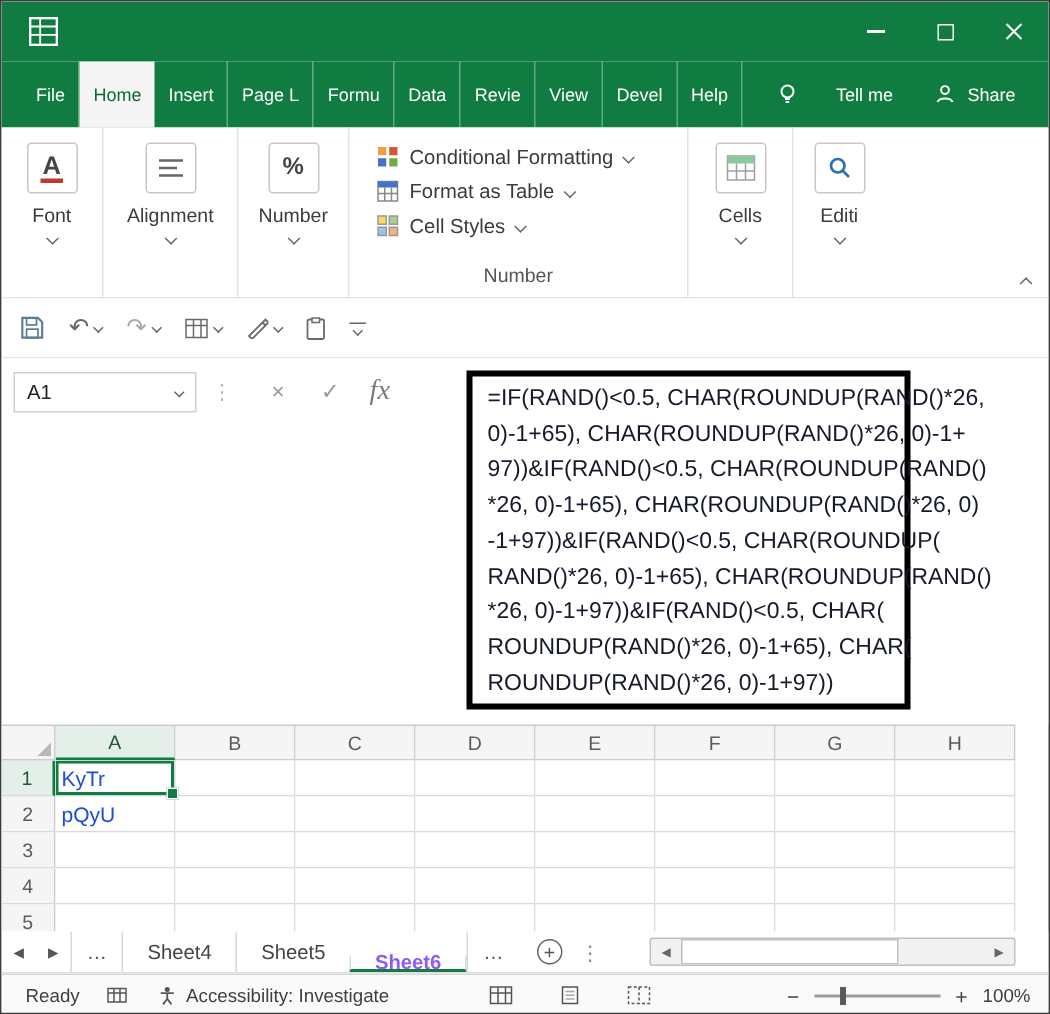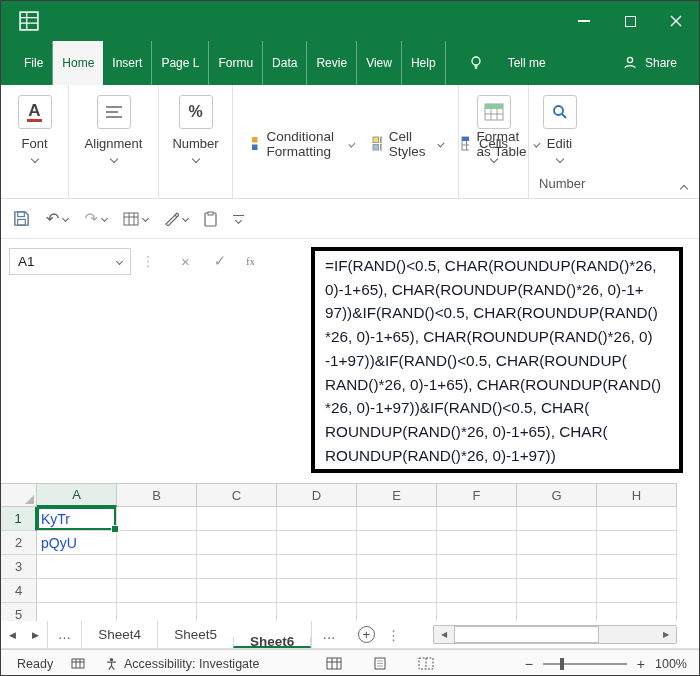--- a/index.html
+++ b/index.html
@@ -33,21 +33,21 @@
   .g-clip { width:88px; } .g-font { width:68px; } .g-align { width:90px; } .g-num { width:74px; }
   .g-cells { width:70px; } .g-edit { width:61px; border-right:none; }
   .iconbox { width:34px; height:34px; border:1px solid #c8c8c8; border-radius:3px;
              display:flex; align-items:center; justify-content:center; margin-bottom:7px; background:#fff; }
   .glabel { margin-bottom:5px; }
   .chev { display:inline-block; width:6px; height:6px; border-right:1.4px solid #5f6a62;
           border-bottom:1.4px solid #5f6a62; transform:rotate(45deg); }
   .chev.up { transform:rotate(-135deg); }
   .fontA { font-size:17px; font-weight:bold; color:#444; border-bottom:3px solid #c0392b; line-height:17px; padding:0 1px; }
   .pct { font-size:16px; color:#444; font-weight:bold; }
-  .g-styles { width:226px; padding:8px 0 4px 0; display:flex; border-right:1px solid #e3e3e3; }
+  .g-styles { width:226px; padding:8px 0 4px 0; display:flex; flex-direction:column; border-right:1px solid #e3e3e3; }
   .stylerow { display:flex; align-items:center; gap:7px; padding:4px 0 4px 18px; font-size:13.5px; color:#3b3b3b; }
   .styles-label { margin-top:auto; text-align:center; color:#555; font-size:13px; padding-bottom:3px;
                   display:flex; align-items:center; justify-content:center; gap:0; }
   .collapse-ribbon { position:absolute; right:12px; bottom:6px; }
 
   
   .qat { position:absolute; left:0; top:198px; width:100%; height:40px; background:#fff;
          border-bottom:1px solid #e7e7e7; display:flex; align-items:center; padding-left:12px; gap:16px; }
   .qitem { display:flex; align-items:center; gap:4px; color:#6a6a6a; }
   .arrglyph { font-size:16px; color:#666; line-height:16px; }
@@ -57,22 +57,22 @@
   .cust-line i { display:block; width:11px; height:0; border-top:1.5px solid #666; }
 
   
   .formula-area { position:absolute; left:0; top:238px; width:100%; height:244px; background:#fff; }
   .fbar { position:absolute; left:8px; top:8px; height:28px; display:flex; align-items:center; }
   .namebox { width:122px; height:27px; border:1px solid #d0d0d0; display:flex; align-items:center;
              padding:0 8px; font-size:13.5px; color:#222; }
   .namebox .chev { margin-left:auto; width:5px; height:5px; }
   .fdots { margin:0 14px 0 10px; color:#b5b5b5; font-size:14px; }
   .fcancel, .fenter { color:#9a9a9a; font-size:15px; margin:0 12px; }
-  .ffx { font-family:"Liberation Serif", serif; color:#7a7a7a; font-size:10px; margin-left:8px; }
-  .blackbox { position:absolute; left:310px; top:8px; width:372px; height:226px; background:#fff;
+  .ffx { font-style:italic; font-family:"Liberation Serif", serif; color:#7a7a7a; font-size:19px; margin-left:8px; }
+  .blackbox { position:absolute; left:310px; top:8px; width:296px; height:226px; background:#fff;
               border:4px solid #000; padding:3px 10px; z-index:5; }
   .blackbox .fline { white-space:nowrap; font-size:15.3px; line-height:23.7px; color:#161a2b; }
 
   
   .sheet { position:absolute; left:0; top:482px; width:676px; height:138px; overflow:hidden;
            display:grid; grid-template-columns:36px repeat(8, 80px); grid-template-rows:23px repeat(5, 24px);
            background:#fff; border-top:1px solid #cbcbcb; }
   .corner { background:#f5f5f5; border-right:1px solid #cbcbcb; border-bottom:1px solid #cbcbcb; position:relative; }
   .corner::after { content:""; position:absolute; right:2px; bottom:2px; width:0; height:0;
                    border-left:9px solid transparent; border-bottom:9px solid #b8b8b8; }
@@ -87,21 +87,21 @@
   .cell.selected { position:relative; box-shadow:inset 0 0 0 2px #107C41; z-index:2; }
   .cell.selected::after { content:""; position:absolute; right:-3px; bottom:-3px; width:6px; height:6px;
                           background:#107C41; border:1px solid #fff; }
 
   
   .sheetbar { position:absolute; left:0; top:620px; width:100%; height:28px; background:#fff;
               border-bottom:1px solid #e0e0e0; display:flex; align-items:stretch; font-size:13.5px; color:#444; }
   .snav { display:flex; align-items:center; padding:0 8px; color:#555; font-size:9px; }
   .sellipsis { display:flex; align-items:center; padding:0 10px; color:#555; border-left:1px solid #d8d8d8; }
   .stab { display:flex; align-items:center; padding:0 16px; border-left:1px solid #d8d8d8; }
-  .stab.active { background:#fff; color:#404040; font-weight:bold; border-bottom:2.5px solid #107C41; border-left:1px solid #d8d8d8;margin-top:16px; }
+  .stab.active { background:#fff; color:#8b5cf6; font-weight:bold; border-bottom:2.5px solid #107C41; border-left:1px solid #d8d8d8;margin-top:16px; }
   .stab.last { border-right:1px solid #d8d8d8; }
   .addsheet { width:17px; height:17px; border:1.2px solid #666; border-radius:50%; display:flex;
               align-items:center; justify-content:center; font-size:13px; color:#555; align-self:center; margin-left:12px; line-height:1; }
   .sdots { display:flex; align-items:center; margin-left:12px; color:#888; }
   .hscroll { position:absolute; left:432px; top:4px; width:244px; height:19px; border:1px solid #c0c0c0;
              border-radius:2px; display:flex; align-items:stretch; background:#f1f1f1; }
   .hs-btn { width:20px; display:flex; align-items:center; justify-content:center; font-size:8px; color:#666; }
   .hs-track { flex:1; position:relative; }
   .hs-thumb { position:absolute; left:0; top:0; height:100%; width:72%; background:#fff; border:1px solid #c0c0c0; }
 
@@ -146,20 +146,21 @@
 
   <div class="tabrow">
     <span class="tab">File</span>
     <span class="tab active">Home</span>
     <span class="tab">Insert</span>
     <span class="tab">Page L</span>
     <span class="tab">Formu</span>
     <span class="tab">Data</span>
     <span class="tab">Revie</span>
     <span class="tab">View</span>
+    <span class="tab">Devel</span>
     <span class="tab">Help</span>
     <span class="tellme">
       <svg width="16" height="16" viewBox="0 0 16 16">
           <circle cx="8" cy="6" r="4" fill="none" stroke="#fff" stroke-width="1.3"></circle>
           <path d="M6.4 11 h3.2 M6.8 13 h2.4" stroke="#fff" stroke-width="1.3" fill="none"></path>
         </svg>
       <span>Tell me</span>
     </span>
     <span class="share">
       <svg width="16" height="16" viewBox="0 0 16 16">
@@ -196,39 +197,39 @@
     </div>
     <div class="g-styles">
       <div class="stylerow">
         <svg width="15" height="15">
             <rect x="1" y="1" width="5.5" height="5.5" fill="#e8a33d"></rect>
             <rect x="8.5" y="1" width="5.5" height="5.5" fill="#d65532"></rect>
             <rect x="1" y="8.5" width="5.5" height="5.5" fill="#4472c4"></rect>
             <rect x="8.5" y="8.5" width="5.5" height="5.5" fill="#70ad47"></rect>
           </svg>
         <span>Conditional Formatting</span>
+        <span class="chev"></span>
+      </div>
+      <div class="stylerow">
+        <svg width="15" height="15">
+            <rect x="1" y="1" width="13" height="13" fill="#fff" stroke="#888"></rect>
+            <rect x="1" y="1" width="13" height="4" fill="#4472c4"></rect>
+            <path d="M1 9 h13 M5.5 5 v9 M10 5 v9" stroke="#888" fill="none"></path>
+          </svg>
+        <span>Format as Table</span>
         <span class="chev"></span>
       </div>
       <div class="stylerow">
         <svg width="15" height="15">
             <rect x="1" y="1" width="5.5" height="5.5" fill="#ffd966" stroke="#999"></rect>
             <rect x="8.5" y="1" width="5.5" height="5.5" fill="#a9d18e" stroke="#999"></rect>
             <rect x="1" y="8.5" width="5.5" height="5.5" fill="#9dc3e6" stroke="#999"></rect>
             <rect x="8.5" y="8.5" width="5.5" height="5.5" fill="#f4b183" stroke="#999"></rect>
           </svg>
         <span>Cell Styles</span>
-        <span class="chev"></span>
-      </div>
-      <div class="stylerow">
-        <svg width="15" height="15">
-            <rect x="1" y="1" width="13" height="13" fill="#fff" stroke="#888"></rect>
-            <rect x="1" y="1" width="13" height="4" fill="#4472c4"></rect>
-            <path d="M1 9 h13 M5.5 5 v9 M10 5 v9" stroke="#888" fill="none"></path>
-          </svg>
-        <span>Format as Table</span>
         <span class="chev"></span>
       </div>
       <div class="styles-label">Number</div>
     </div>
     <div class="rgroup g-cells">
       <span class="iconbox">
         <svg width="20" height="18">
             <rect x="1" y="1" width="18" height="16" fill="#fff" stroke="#a0a0a0"></rect>
             <rect x="1" y="1" width="18" height="5" fill="#8cc8a0"></rect>
             <path d="M1 11 h18 M7 6 v11 M13 6 v11" stroke="#a0a0a0" fill="none"></path>

